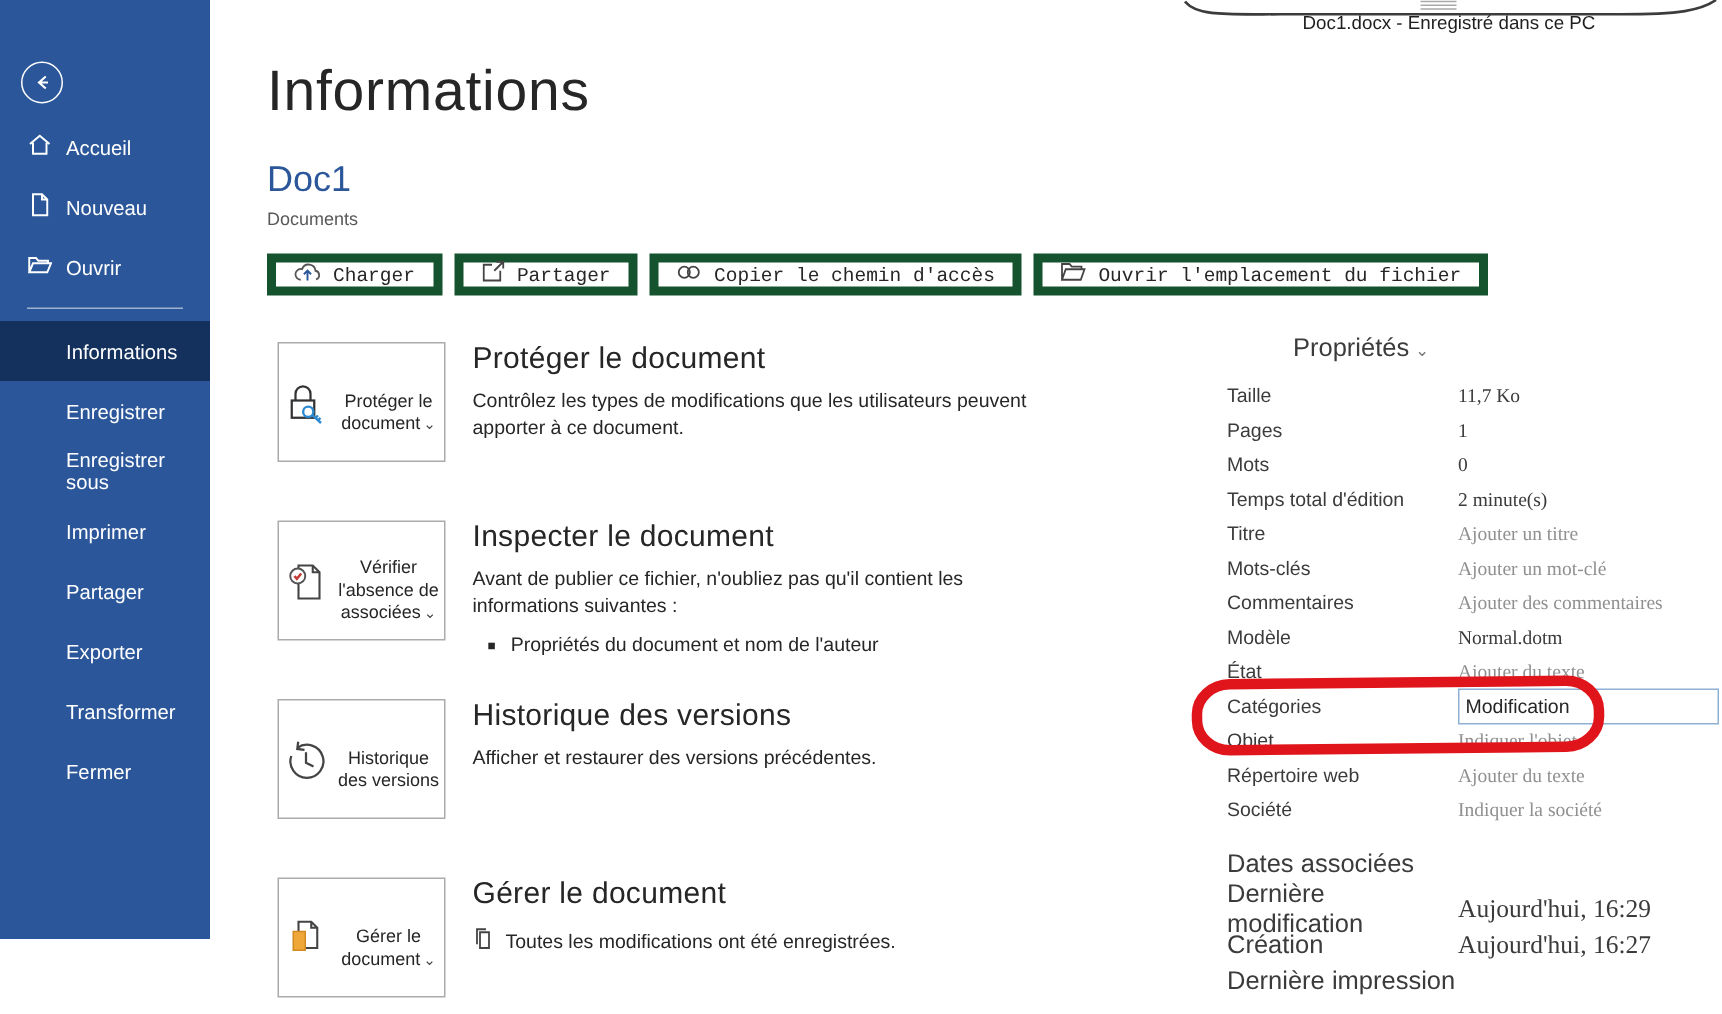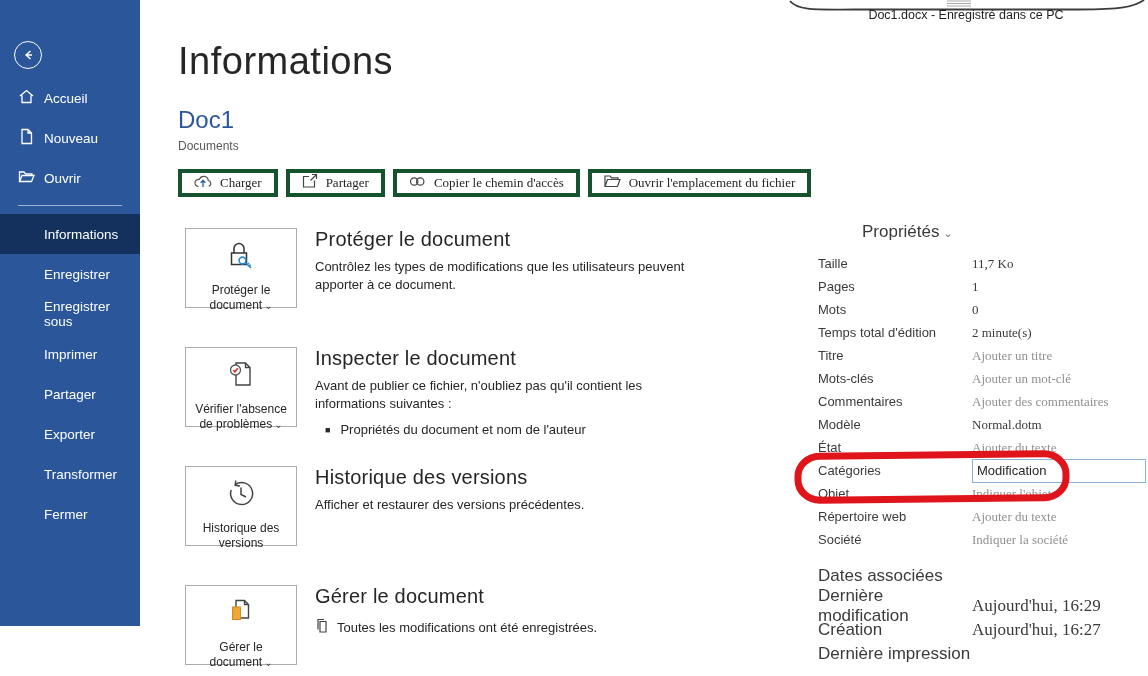--- a/index.html
+++ b/index.html
@@ -23,27 +23,27 @@
 
   
   .page-title{position:absolute;left:178px;top:40px;font-size:38px;font-weight:300;
               color:#262626;letter-spacing:.5px;}
   .doc-name{position:absolute;left:178px;top:106px;font-size:24px;font-weight:400;color:#2b579a;}
   .doc-location{position:absolute;left:178px;top:139px;font-size:12px;color:#595959;}
 
   
   .toolbar{position:absolute;left:178px;top:169px;display:flex;gap:8px;}
   .tb-btn{display:flex;align-items:center;gap:8px;height:28px;padding:0 12px;
-          background:#fff;border:4px solid #14532d;font-size:13px;color:#262626;cursor:pointer;
-          font-family:Liberation Serif, serif;}
+          background:#fff;border:6px solid #14532d;font-size:13px;color:#262626;cursor:pointer;
+          font-family:Liberation Mono, monospace;}
 
   
   .section{position:absolute;left:185px;width:620px;height:119px;}
   .card-btn{position:absolute;left:0;top:0;width:112px;height:80px;background:#fff;
-            border:1px solid #ababab;display:flex;flex-direction:column;align-items:center;
+            border:1px solid #ababab;display:flex;flex-direction:row;align-items:center;
             justify-content:flex-start;padding-top:9px;cursor:pointer;box-sizing:border-box;}
   .card-btn .lbl{margin-top:5px;font-size:12px;color:#262626;text-align:center;line-height:15px;
                  width:100px;}
   .chev{font-size:10px;color:#444;margin-left:2px;}
   .sec-body{position:absolute;left:130px;top:0;width:470px;}
   .sec-title{font-size:20px;font-weight:300;color:#262626;margin:0 0 7px 0;letter-spacing:.2px;}
   .sec-desc{font-size:13px;color:#262626;line-height:18px;max-width:392px;}
   .sec-bullet{display:flex;gap:10px;font-size:13px;color:#262626;margin-top:9px;padding-left:10px;}
   .sec-bullet .sq{font-size:9px;line-height:17px;color:#262626;}
   .sec-note{display:flex;align-items:center;gap:6px;font-size:13px;color:#262626;margin-top:10px;}
@@ -203,21 +203,21 @@
 
   <div class="section" style="top:347px;">
     <div class="card-btn">
       <span>
         <svg width="36" height="36" viewBox="0 0 36 36">
           <path d="M13 6 h9.5 L27 10.5 V28 H13 Z M22.5 6 V10.5 H27" fill="none" stroke="#444" stroke-width="1.4"></path>
           <circle cx="12.5" cy="13" r="5" fill="#fff" stroke="#555" stroke-width="1.3"></circle>
           <path d="M10.3 13 l1.6 1.9 l2.9 -3.6" fill="none" stroke="#c43b36" stroke-width="1.7"></path>
         </svg>
       </span>
-      <span class="lbl"><span>Vérifier l'absence de problèmes</span><span class="chev">⌄</span></span>
+      <span class="lbl"><span>Vérifier l'absence de associées</span><span class="chev">⌄</span></span>
     </div>
     <div class="sec-body">
       <div class="sec-title">Inspecter le document</div>
       <div class="sec-desc">Avant de publier ce fichier, n'oubliez pas qu'il contient les informations suivantes :</div>
       <div class="sec-bullet">
         <span class="sq">■</span>
         <span>Propriétés du document et nom de l'auteur</span>
       </div>
     </div>
   </div>

